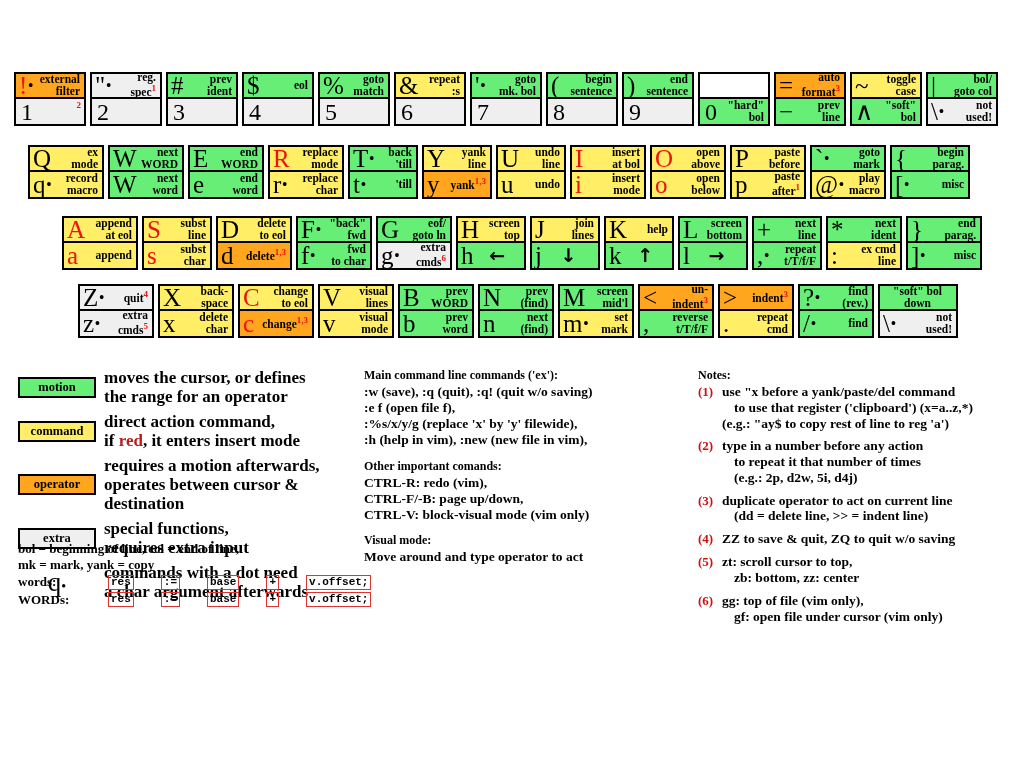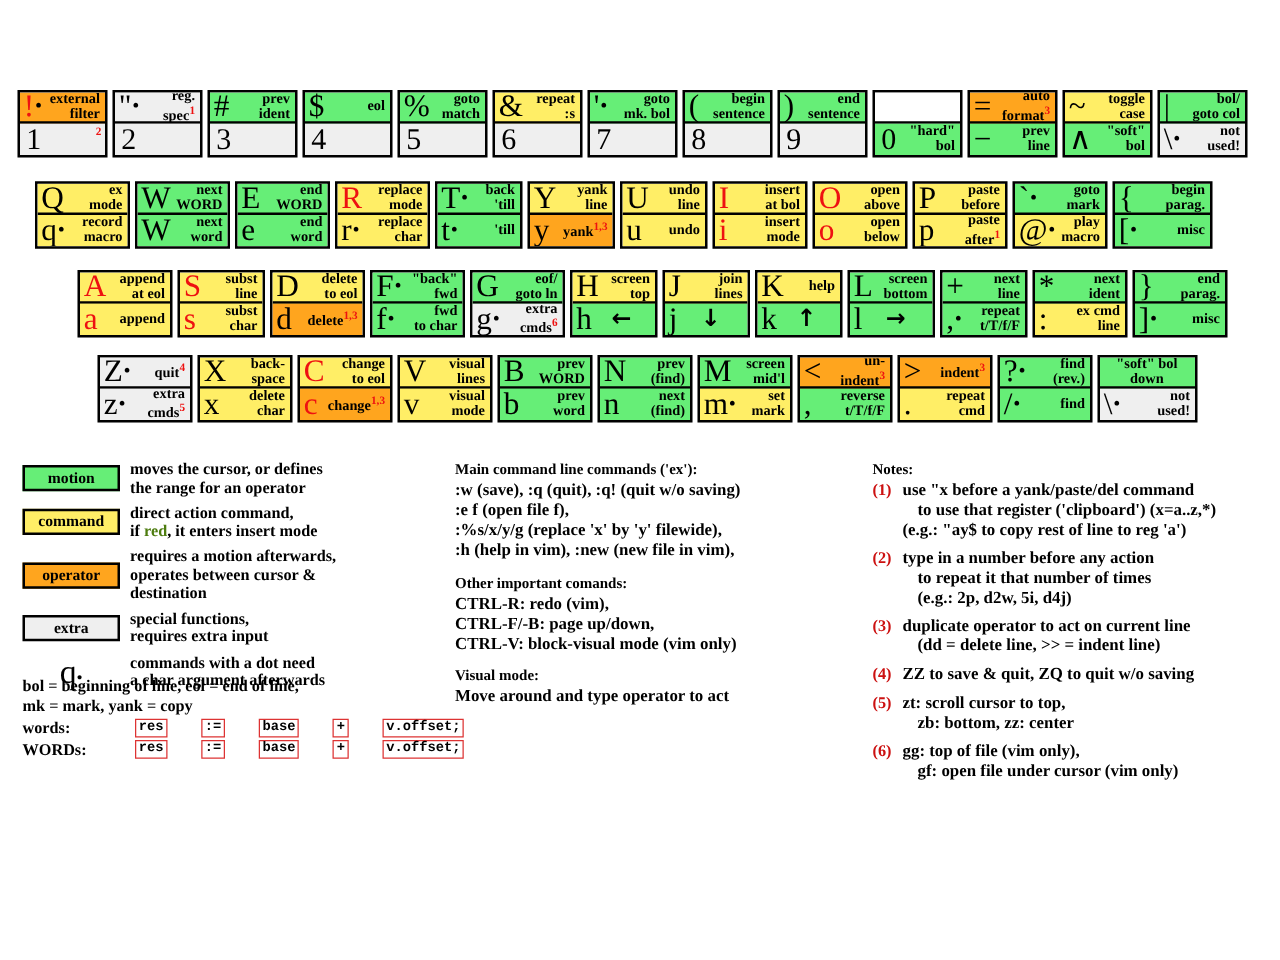--- a/index.html
+++ b/index.html
@@ -78,22 +78,22 @@
   #legend { position: absolute; left: 18px; top: 368px; width: 345px; }
   .lgrow { display: flex; align-items: center; margin-bottom: 6px; }
   .chip {
     width: 78px; height: 21px; flex: 0 0 78px;
     border: 2px solid #000;
     font-size: 12.5px; font-weight: bold;
     display: flex; align-items: center; justify-content: center;
     font-family: "Liberation Serif", serif;
     margin-right: 8px;
   }
-  .lgtxt { font-size: 13px; font-weight: bold; line-height: 1.12; }
-  .lgtxt .red { color: #4d7c0f; }
+  .lgtxt { font-size: 17px; font-weight: bold; line-height: 1.12; }
+  .lgtxt .red { color: #b91c1c; }
   .qdotbox {
     width: 78px; flex: 0 0 78px; margin-right: 8px;
     text-align: center; font-size: 27px; line-height: 0.9;
   }
   #defs { position: absolute; left: 18px; top: 541px; font-size: 13px;
           font-weight: bold; line-height: 1.2; }
   .wordline { display: flex; align-items: flex-end; margin-top: 2px; gap: 24px; }
   .wordlabel { width: 66px; font-size: 13px; font-weight: bold; }
   .tok {
     border: 1px solid #dd3333;

